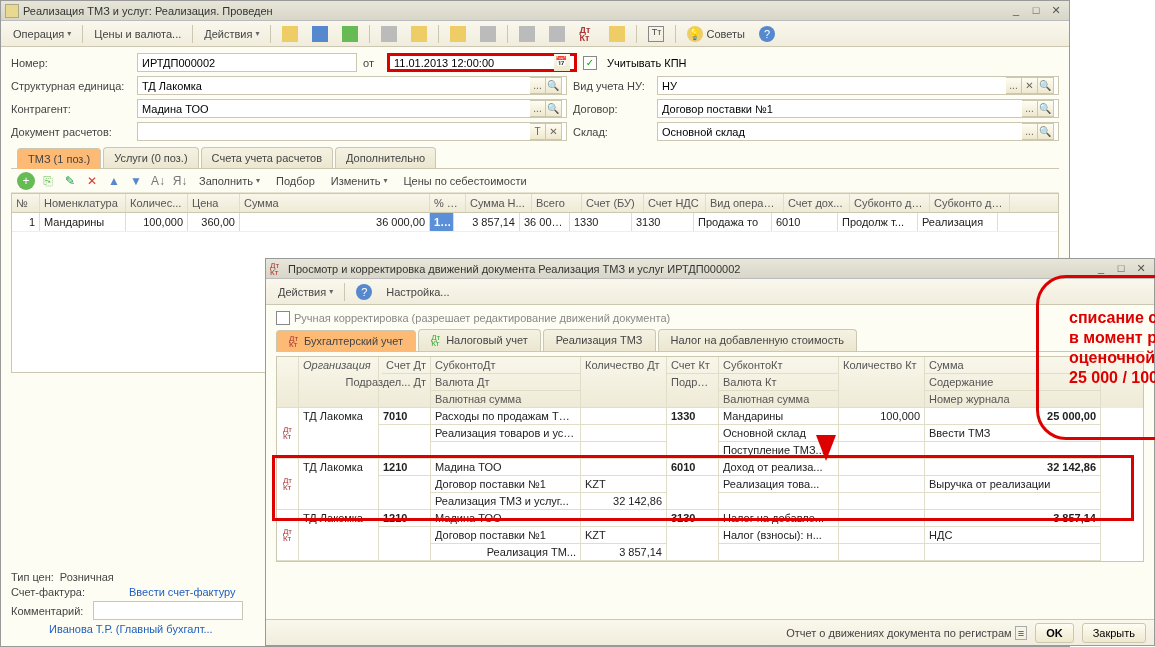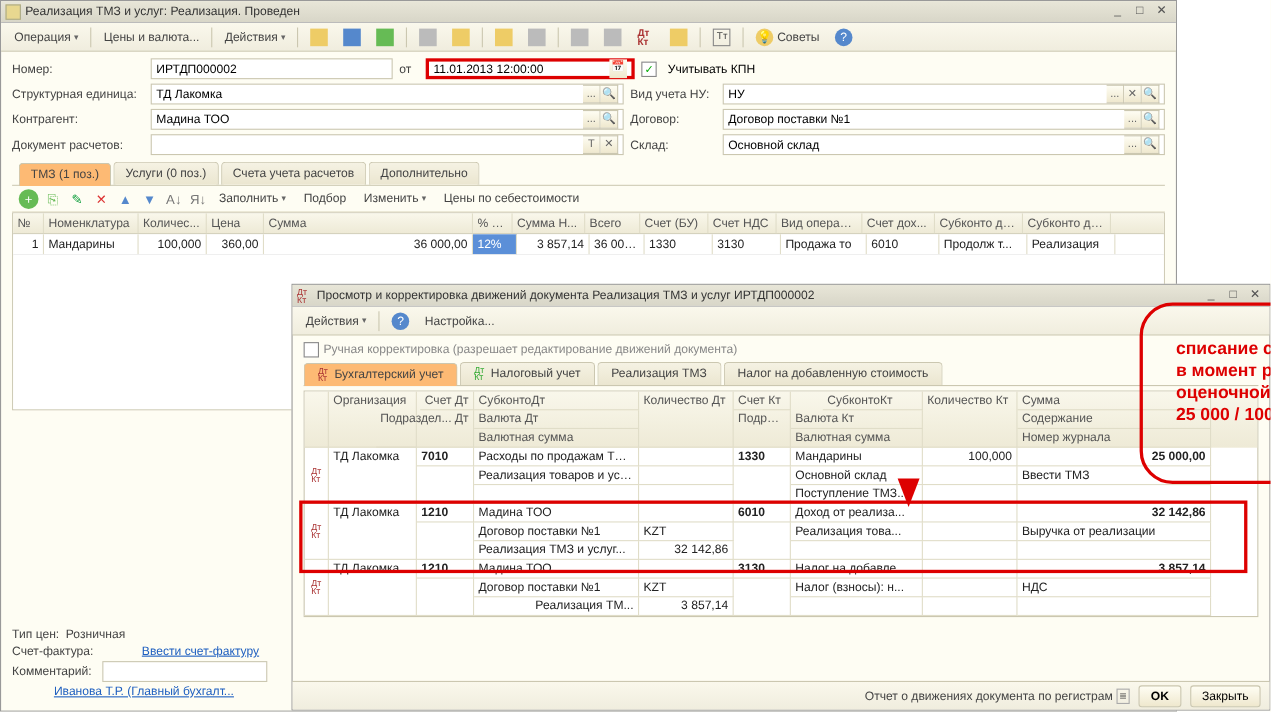--- a/index.html
+++ b/index.html
@@ -43,21 +43,21 @@
 .gh, .gc { border-right: 1px solid #e0ddc8; padding: 3px 4px; overflow: hidden; white-space: nowrap; text-overflow: ellipsis; }
 .gh { color: #555; }
 .grow { display: flex; border-bottom: 1px solid #eee; background:#fff; }
 .gc { color: #222; }
 .gc.r { text-align: right; }
 .gc.bluecell { background: #5b8fd8; color: #fff; }
 .gempty { height: 140px; background: #fff; }
 
 .bottom { padding: 4px 10px; color: #444; }
 .brow { margin-bottom: 3px; display: flex; align-items: center; gap: 6px; }
-.link { color: #2060c0; text-decoration: underline; cursor: pointer; padding-left: 38px; }
+.link { color: #2060c0; cursor: pointer; padding-left: 38px; }
 
 .annot { position: absolute; left: 770px; top: -30px; width: 355px; height: 165px; border: 3px solid #d00; border-radius: 30px; z-index: 20; padding: 30px 16px 10px 30px; background: transparent; pointer-events: none; }
 .annot-txt { color: #d00; font-size: 16px; font-weight: bold; line-height: 20px; }
 .annot-tail { position: absolute; left: 550px; top: 130px; width: 0; height: 0; border-left: 10px solid transparent; border-right: 10px solid transparent; border-top: 26px solid #d00; z-index: 21; }
 
 .sub-form { padding: 6px 10px; }
 .sub-chk-row { display: flex; align-items: center; color: #888; margin-bottom: 4px; }
 .sub-tabs { display: flex; border-bottom: 1px solid #cbc7b0; gap: 2px; }
 .sub-tabs .tab { padding: 4px 12px; }
 .sub-tabs .tab .ticon-sm { display:inline-block; width:12px; height:12px; vertical-align:middle; margin-right:3px; }
@@ -272,21 +272,21 @@
         <div class="gh" style="width:66px;">Счет дох...</div>
         <div class="gh" style="width:80px;">Субконто до...</div>
         <div class="gh" style="width:80px;">Субконто до...</div>
       </div>
       <div class="grow">
         <div class="gc r" style="width:28px;">1</div>
         <div class="gc" style="width:86px;">Мандарины</div>
         <div class="gc r" style="width:62px;">100,000</div>
         <div class="gc r" style="width:52px;">360,00</div>
         <div class="gc r" style="width:190px;">36 000,00</div>
-        <div class="gc bluecell" style="width:40px;">12%</div>
+        <div class="gc bluecell" style="width:24px;font-weight:bold;">12%</div>
         <div class="gc r" style="width:66px;">3 857,14</div>
         <div class="gc r" style="width:50px;">36 000...</div>
         <div class="gc" style="width:62px;">1330</div>
         <div class="gc" style="width:62px;">3130</div>
         <div class="gc" style="width:78px;">Продажа то</div>
         <div class="gc" style="width:66px;">6010</div>
         <div class="gc" style="width:80px;">Продолж т...</div>
         <div class="gc" style="width:80px;">Реализация</div>
       </div>
       <div class="gempty"></div>
@@ -350,37 +350,37 @@
       <div class="annot-txt">оценочной стоимости</div>
       <div class="annot-txt">25 000 / 100 = 250!</div>
     </div>
     <div class="annot-tail"></div>
 
     <div class="agrid">
 
       <div class="aghead">
         <div class="agrow-grp">
           <div class="agh" style="width:22px;height:51px;"></div>
-          <div class="agh" style="width:80px;height:51px;">Организация</div>
+          <div class="agh" style="width:80px;height:51px;font-style:italic;">Организация</div>
           <div class="agcol" style="width:52px;align-items:flex-end;">
             <div class="agh" style="height:17px;">Счет Дт</div>
             <div class="agh" style="height:34px;">Подраздел... Дт</div>
           </div>
           <div class="agcol" style="width:150px;">
             <div class="agh" style="height:17px;">СубконтоДт</div>
             <div class="agh" style="height:17px;">Валюта Дт</div>
             <div class="agh" style="height:17px;">Валютная сумма</div>
           </div>
           <div class="agh" style="width:86px;height:51px;">Количество Дт</div>
           <div class="agcol" style="width:52px;">
             <div class="agh" style="height:17px;">Счет Кт</div>
             <div class="agh" style="height:34px;">Подраздел... Кт</div>
           </div>
           <div class="agcol" style="width:120px;">
-            <div class="agh" style="height:17px;margin-left:29px;">СубконтоКт</div>
+            <div class="agh" style="height:17px;">СубконтоКт</div>
             <div class="agh" style="height:17px;">Валюта Кт</div>
             <div class="agh" style="height:17px;">Валютная сумма</div>
           </div>
           <div class="agh" style="width:86px;height:51px;">Количество Кт</div>
           <div class="agcol" style="width:176px;">
             <div class="agh" style="height:17px;">Сумма</div>
             <div class="agh" style="height:17px;">Содержание</div>
             <div class="agh" style="height:17px;">Номер журнала</div>
           </div>
         </div>

